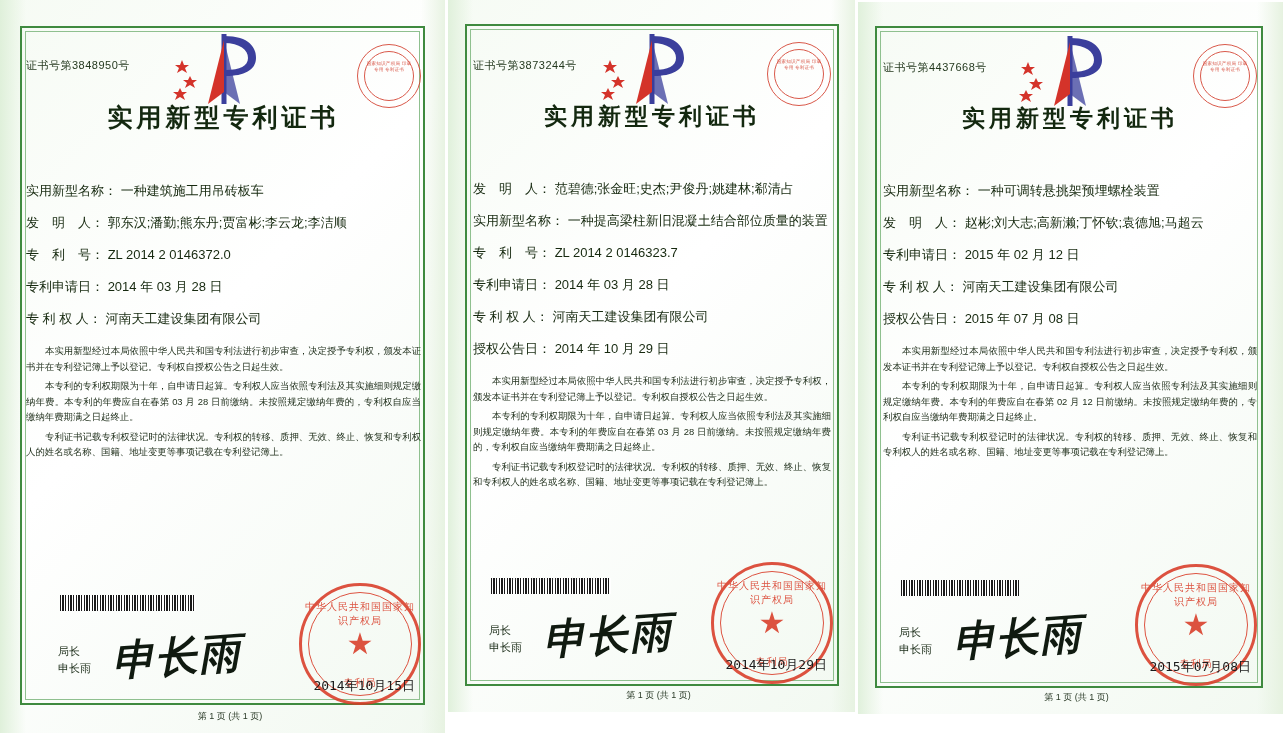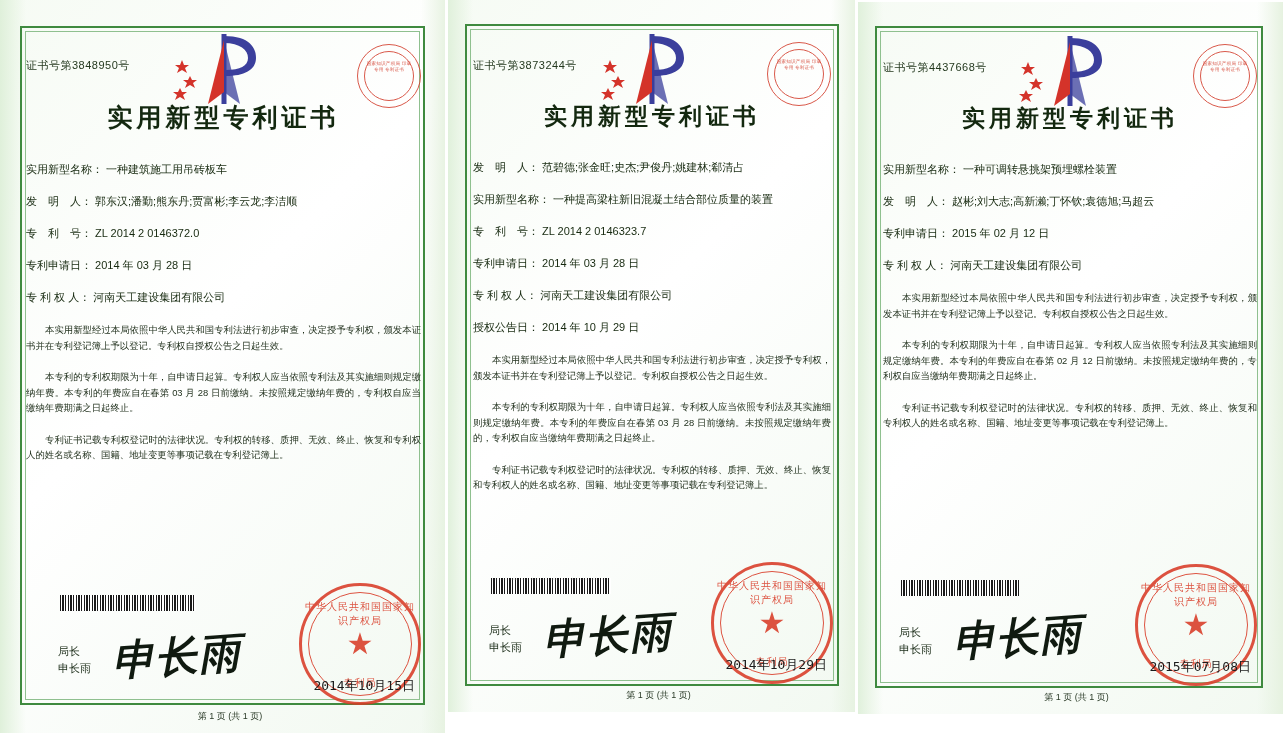--- a/index.html
+++ b/index.html
@@ -100,22 +100,22 @@
     font-family: "DejaVu Serif", "Liberation Serif", serif;
     font-weight: bold;
     font-size: 25px;
     letter-spacing: 4px;
     color: #13280f;
     margin-top: 28px;
   }
   .cert-2 .main-title, .cert-3 .main-title { font-size: 23px; }
 
   .fields {
-    margin-top: 28px;
-    font-size: 11px;
+    margin-top: 49px;
+    font-size: 13px;
     color: #1b2c18;
   }
   .field-row {
     margin-bottom: 17px;
     line-height: 15px;
     white-space: nowrap;
     overflow: hidden;
     text-overflow: ellipsis;
   }
   .field-label {
@@ -128,21 +128,21 @@
   }
 
   .body-text {
     margin-top: 10px;
     font-size: 9.4px;
     line-height: 15.5px;
     color: #1c2c18;
     text-align: justify;
   }
   .body-text p {
-    margin: 16px 0 2px 0;
+    margin: 4px 0 2px 0;
     text-indent: 19px;
   }
 
   .barcode {
     position: absolute;
     height: 16px;
     background: repeating-linear-gradient(
       90deg,
       #1a1a1a 0px, #1a1a1a 1px,
       #ffffff 1px, #ffffff 2px,
@@ -454,20 +454,24 @@
           <span class="field-value">赵彬;刘大志;高新濑;丁怀钦;袁德旭;马超云</span>
         </div>
         <div class="field-row">
           <span class="field-label">专利申请日：</span>
           <span class="field-value">2015 年 02 月 12 日</span>
         </div>
         <div class="field-row">
           <span class="field-label">专 利 权 人：</span>
           <span class="field-value">河南天工建设集团有限公司</span>
         </div>
+        <div class="field-row">
+          <span class="field-label">授权公告日：</span>
+          <span class="field-value">2015 年 07 月 08 日</span>
+        </div>
       </div>
 
       <div class="body-text">
         <p>本实用新型经过本局依照中华人民共和国专利法进行初步审查，决定授予专利权，颁发本证书并在专利登记簿上予以登记。专利权自授权公告之日起生效。</p>
         <p>本专利的专利权期限为十年，自申请日起算。专利权人应当依照专利法及其实施细则规定缴纳年费。本专利的年费应自在春第 02 月 12 日前缴纳。未按照规定缴纳年费的，专利权自应当缴纳年费期满之日起终止。</p>
         <p>专利证书记载专利权登记时的法律状况。专利权的转移、质押、无效、终止、恢复和专利权人的姓名或名称、国籍、地址变更等事项记载在专利登记簿上。</p>
       </div>
     </div>
 
     <div class="barcode"></div>

